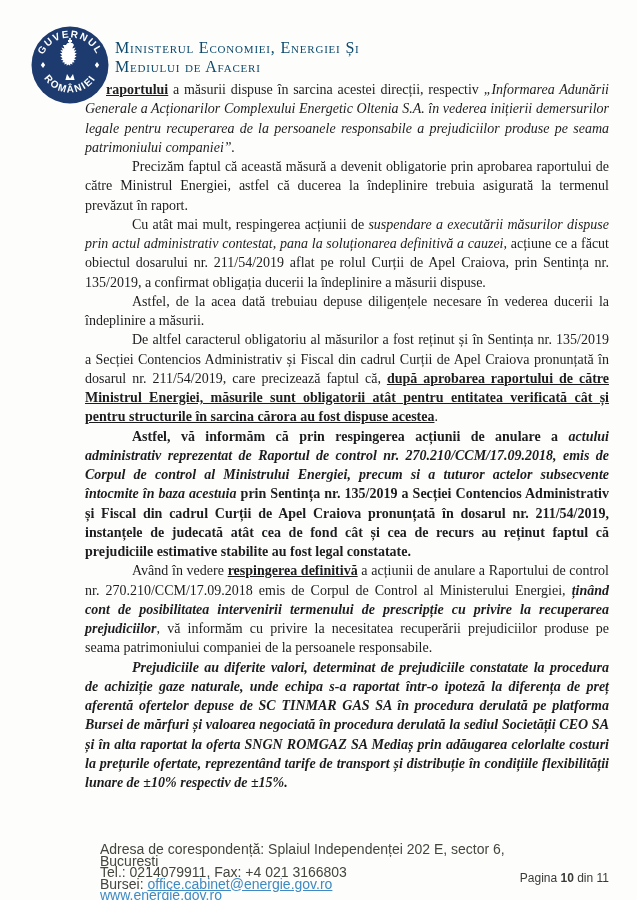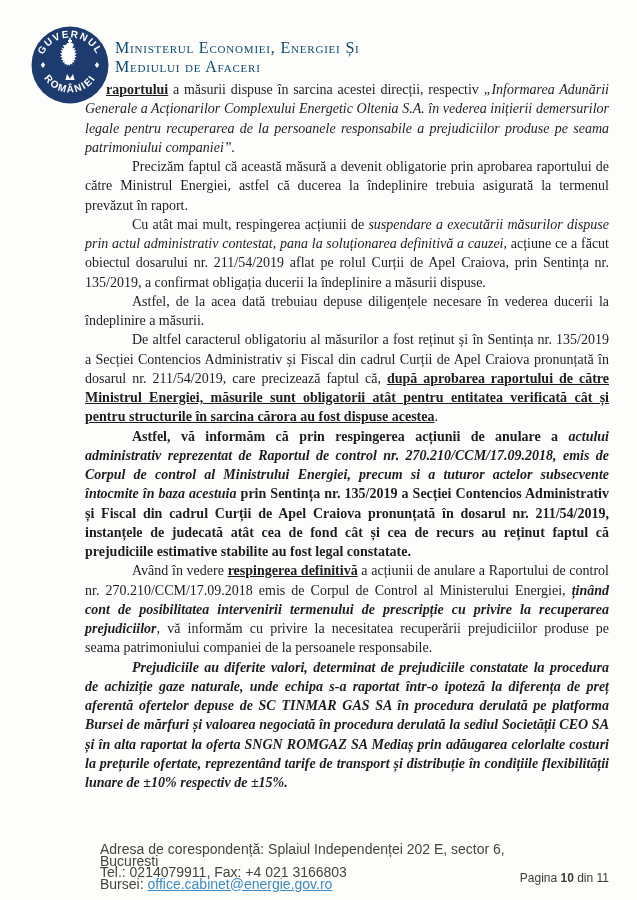--- a/index.html
+++ b/index.html
@@ -124,17 +124,18 @@
       <p class="para"><span>De altfel caracterul obligatoriu al măsurilor a fost reținut și în Sentința nr. 135/2019 a Secției Contencios Administrativ și Fiscal din cadrul Curții de Apel Craiova pronunțată în dosarul nr. 211/54/2019, care precizează faptul că, </span><span class="b u">după aprobarea raportului de către Ministrul Energiei, măsurile sunt obligatorii atât pentru entitatea verificată cât și pentru structurile în sarcina cărora au fost dispuse acestea</span><span>.</span></p>
       <p class="para"><span class="b">Astfel, vă informăm că prin respingerea acțiunii de anulare a </span><span class="b i">actului administrativ reprezentat de Raportul de control nr. 270.210/CCM/17.09.2018, emis de Corpul de control al Ministrului Energiei, precum si a tuturor actelor subsecvente întocmite în baza acestuia</span><span class="b"> prin Sentința nr. 135/2019 a Secției Contencios Administrativ și Fiscal din cadrul Curții de Apel Craiova pronunțată în dosarul nr. 211/54/2019, instanțele de judecată atât cea de fond cât și cea de recurs au reținut faptul că prejudiciile estimative stabilite au fost legal constatate.</span></p>
       <p class="para"><span>Având în vedere </span><span class="b u">respingerea definitivă</span><span> a acțiunii de anulare a Raportului de control nr. 270.210/CCM/17.09.2018 emis de Corpul de Control al Ministerului Energiei, </span><span class="b i">ținând cont de posibilitatea intervenirii termenului de prescripție cu privire la recuperarea prejudiciilor</span><span>, vă informăm cu privire la necesitatea recuperării prejudiciilor produse pe seama patrimoniului companiei de la persoanele responsabile.</span></p>
       <p class="para"><span class="b i">Prejudiciile au diferite valori, determinat de prejudiciile constatate la procedura de achiziție gaze naturale, unde echipa s-a raportat într-o ipoteză la diferența de preț aferentă ofertelor depuse de SC TINMAR GAS SA în procedura derulată pe platforma Bursei de mărfuri și valoarea negociată în procedura derulată la sediul Societății CEO SA și în alta raportat la oferta SNGN ROMGAZ SA Mediaș prin adăugarea celorlalte costuri la prețurile ofertate, reprezentând tarife de transport și distribuție în condițiile flexibilității lunare de ±10% respectiv de ±15%.</span></p>
     </div>
 
   <div class="footer">
     <div>Adresa de corespondență: Splaiul Independenței 202 E, sector 6, București</div>
     <div>Tel.: 0214079911,  Fax: +4 021 3166803</div>
     <div><span>Bursei: </span><a>office.cabinet@energie.gov.ro</a></div>
+    <div><a>www.energie.gov.ro</a></div>
   </div>
 
   <div class="page-number"><span>Pagina </span><span style="font-weight:bold">10</span><span> din 11</span></div>
 
 </div>
 
 </body></html>

